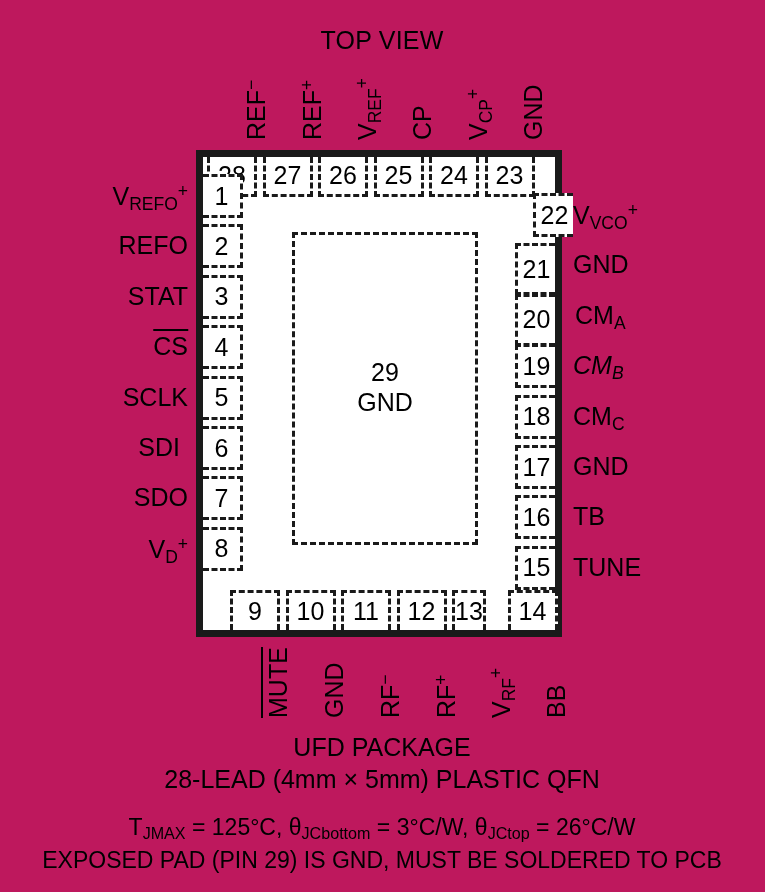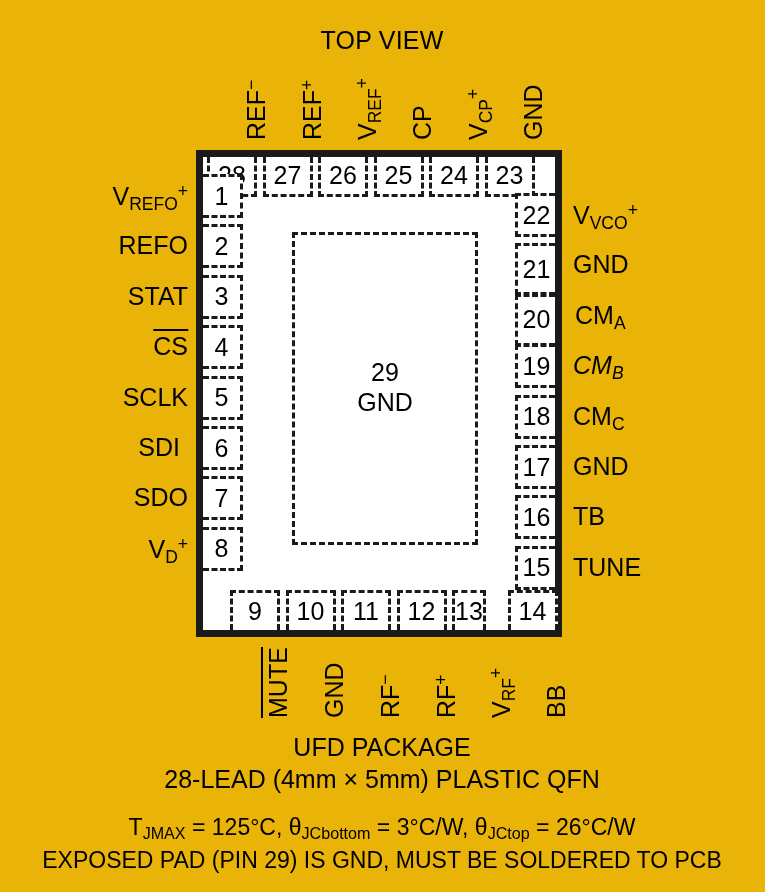--- a/index.html
+++ b/index.html
@@ -10,21 +10,21 @@
   body {
     font-family: "Liberation Sans", sans-serif;
     color: #000000;
     -webkit-font-smoothing: antialiased;
   }
   #page {
     position: relative;
     width: 765px;
     height: 892px;
     overflow: hidden;
-    background: #eab308;
+    background: #be185d;
   }
 
   
   .t {
     position: absolute;
     white-space: nowrap;
     line-height: 1;
   }
   .center-x {
     transform: translateX(-50%);
@@ -226,21 +226,21 @@
       </div>
       <div class="slabel right-align" style="left: 180px; top: 435px;"><span>SDI</span></div>
       <div class="pin left" style="left: 203px; top: 476.4px; width: 40px; height: 44px;">
         <span>7</span>
       </div>
       <div class="slabel right-align" style="left: 188px; top: 485.4px;"><span>SDO</span></div>
       <div class="pin left" style="left: 203px; top: 526.8px; width: 40px; height: 44px;">
         <span>8</span>
       </div>
       <div class="slabel right-align" style="left: 188px; top: 535.8px;"><span>V</span><span class="sub">D</span><span class="sup">+</span></div>
-      <div class="pin right" style="left: 515px; top: 193px; width: 40px; height: 44px;">
+      <div class="pin right" style="left: 533px; top: 193px; width: 40px; height: 44px;">
         <span>22</span>
       </div>
       <div class="slabel" style="left: 573px; top: 202px;"><span>V</span><span class="sub">VCO</span><span class="sup">+</span></div>
       <div class="pin right" style="left: 515px; top: 243.4px; width: 40px; height: 52px;">
         <span>21</span>
       </div>
       <div class="slabel" style="left: 573px; top: 252.4px;"><span>GND</span></div>
       <div class="pin right" style="left: 515px; top: 293.8px; width: 40px; height: 52px;">
         <span>20</span>
       </div>

